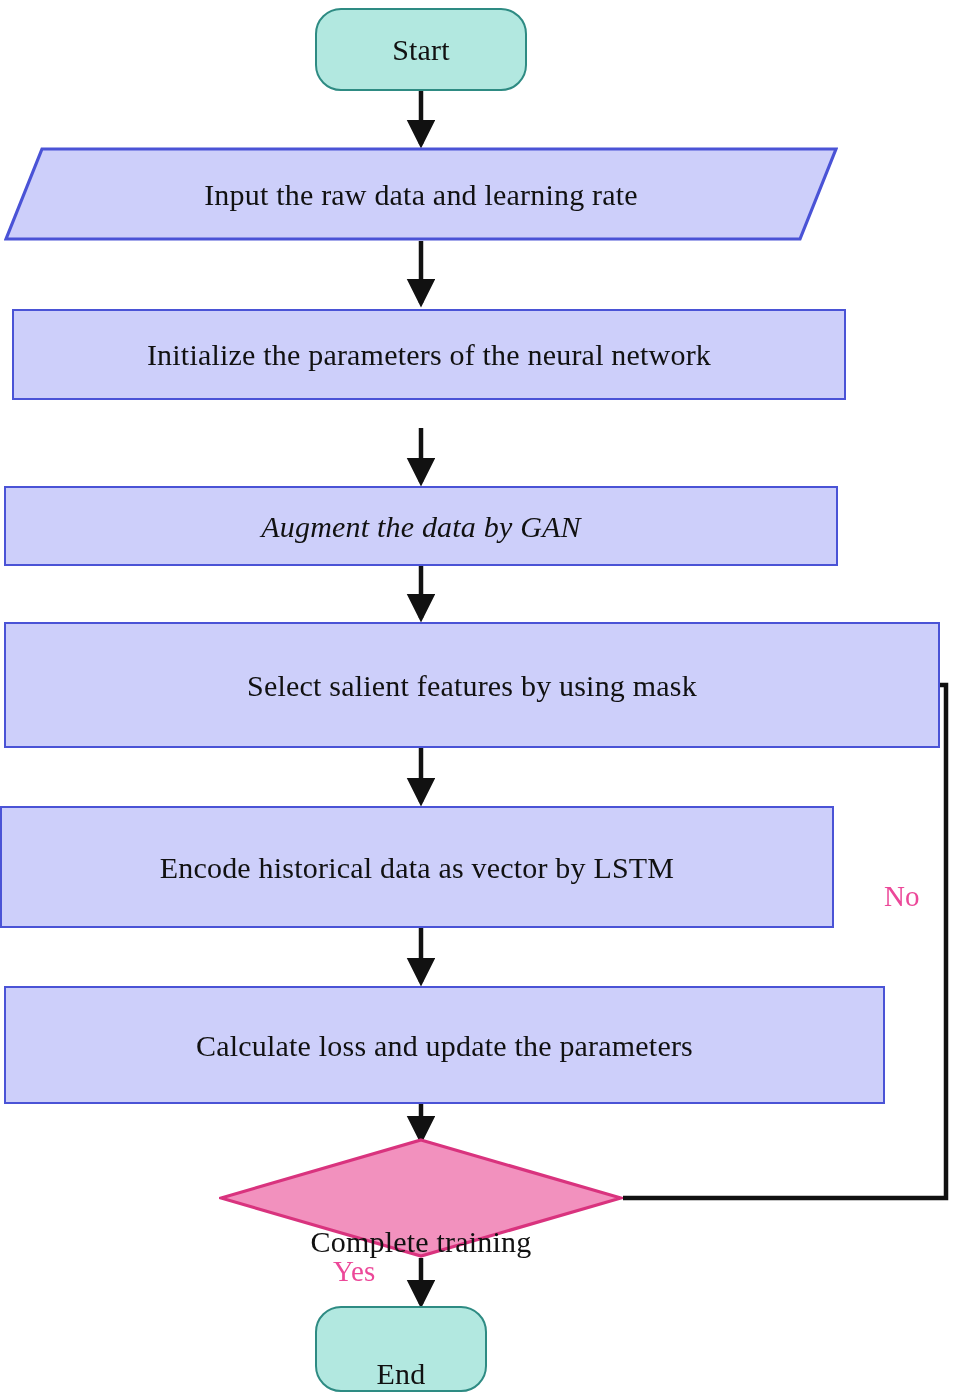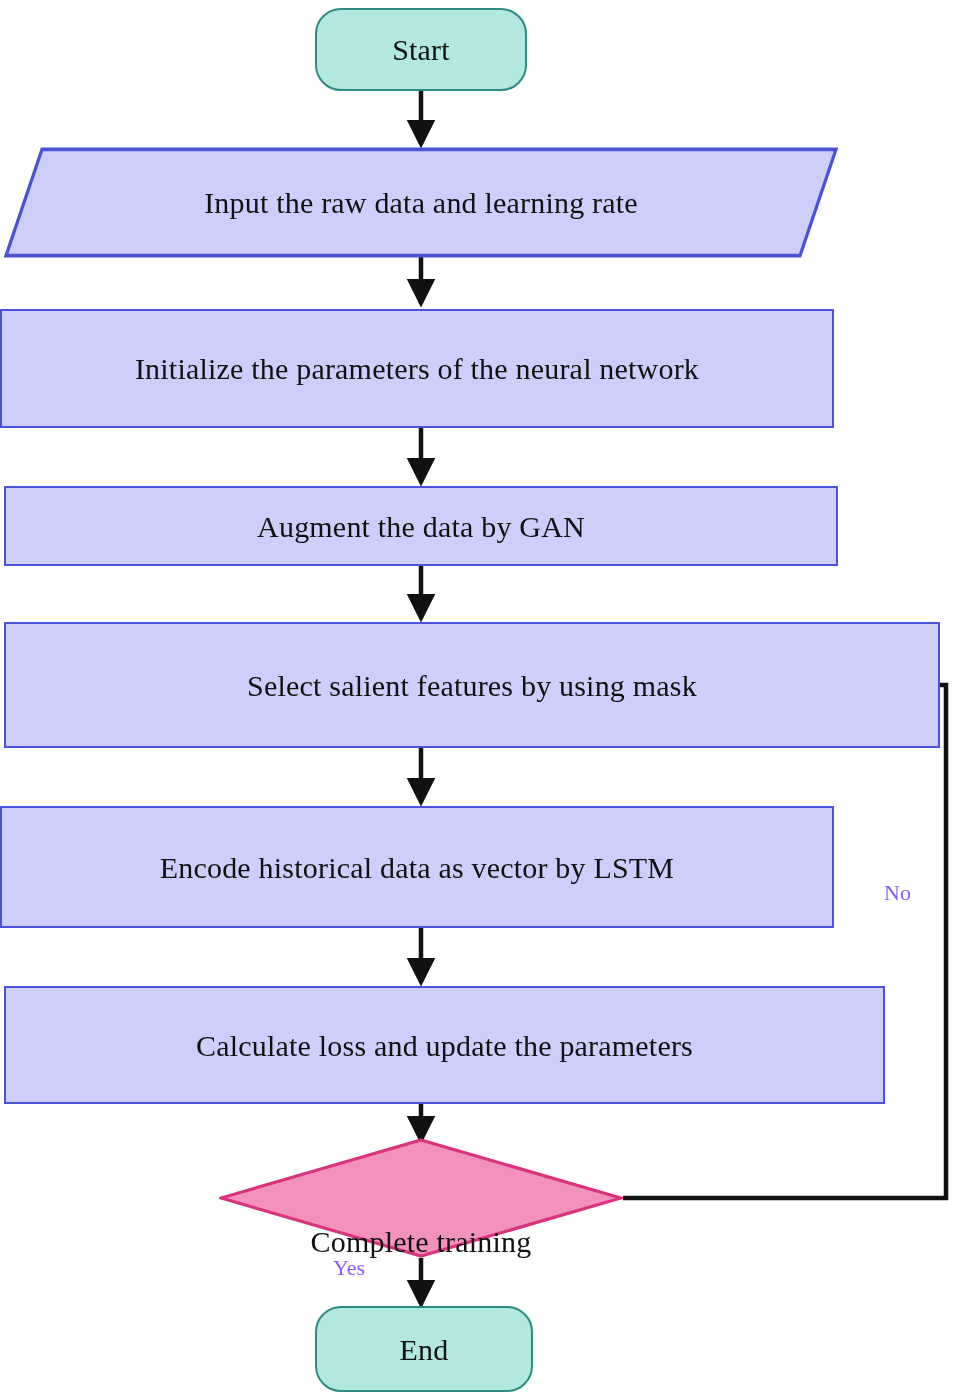--- a/index.html
+++ b/index.html
@@ -76,22 +76,22 @@
     top: 0;
     width: 100%;
     height: 100%;
   }
   .decision .dec-label {
     position: relative;
     z-index: 2;
   }
   .edge-label {
     position: absolute;
-    font-size: 22px;
-    color: #8b5cf6;
+    font-size: 29px;
+    color: #ec4899;
     white-space: nowrap;
   }
 </style>
 </head>
 <body>
 
 <div id="flowchart">
 
   <svg id="edges" viewBox="0 0 968 1400" xmlns="http://www.w3.org/2000/svg">
     <defs>
@@ -116,32 +116,32 @@
 
     <line x1="421" y1="1258" x2="421" y2="1304" stroke="#111111" stroke-width="4.5" marker-end="url(#arrowhead)"></line>
 
     <path d="M623,1198 L946,1198 L946,685 L851,685" fill="none" stroke="#111111" stroke-width="4.5" marker-end="url(#arrowhead)"></path>
   </svg>
 
   <div class="node terminator" style="left:315px; top:8px; width:212px; height:83px;">
     <span>Start</span>
   </div>
 
-  <div class="node io" style="left:4px; top:147px; width:834px; height:111px;">
+  <div class="node io" style="left:4px; top:147px; width:834px; height:94px;">
     <svg class="io-shape" viewBox="0 0 834 94" preserveAspectRatio="none" xmlns="http://www.w3.org/2000/svg">
       <polygon points="38,2 832,2 796,92 2,92" fill="#cdcffa" stroke="#4a53d6" stroke-width="3.2"></polygon>
     </svg>
     <span class="io-label">Input the raw data and learning rate</span>
   </div>
 
-  <div class="node process" style="left:0; top:309px; width:834px; height:119px;">
+  <div class="node process" style="left:12px; top:309px; width:834px; height:91px;">
     <span>Initialize the parameters of the neural network</span>
   </div>
 
-  <div class="node process" style="left:4px; top:486px; width:834px; height:80px;">
+  <div class="node process" style="left:4px; top:486px; width:834px; height:80px;font-style:italic;">
     <span>Augment the data by GAN</span>
   </div>
 
   <div class="node process" style="left:4px; top:622px; width:936px; height:126px;">
     <span>Select salient features by using mask</span>
   </div>
 
   <div class="node process" style="left:0; top:806px; width:834px; height:122px;">
     <span>Encode historical data as vector by LSTM</span>
   </div>
@@ -150,20 +150,20 @@
     <span>Calculate loss and update the parameters</span>
   </div>
 
   <div class="node decision" style="left:219px; top:1138px; width:404px; height:120px;align-items:flex-end;">
     <svg class="dec-shape" viewBox="0 0 404 120" preserveAspectRatio="none" xmlns="http://www.w3.org/2000/svg">
       <polygon points="202,2 402,60 202,118 2,60" fill="#f291be" stroke="#d9337e" stroke-width="3.2"></polygon>
     </svg>
     <span class="dec-label">Complete training</span>
   </div>
 
-  <div class="node terminator" style="left:315px; top:1306px; width:218px; height:86px;">
+  <div class="node terminator" style="left:315px; top:1306px; width:172px; height:86px;align-items:flex-end;">
     <span>End</span>
   </div>
 
   <div class="edge-label" style="left:884px; top:880px;">No</div>
   <div class="edge-label" style="left:333px; top:1255px;">Yes</div>
 
 </div>
 
 </body></html>

